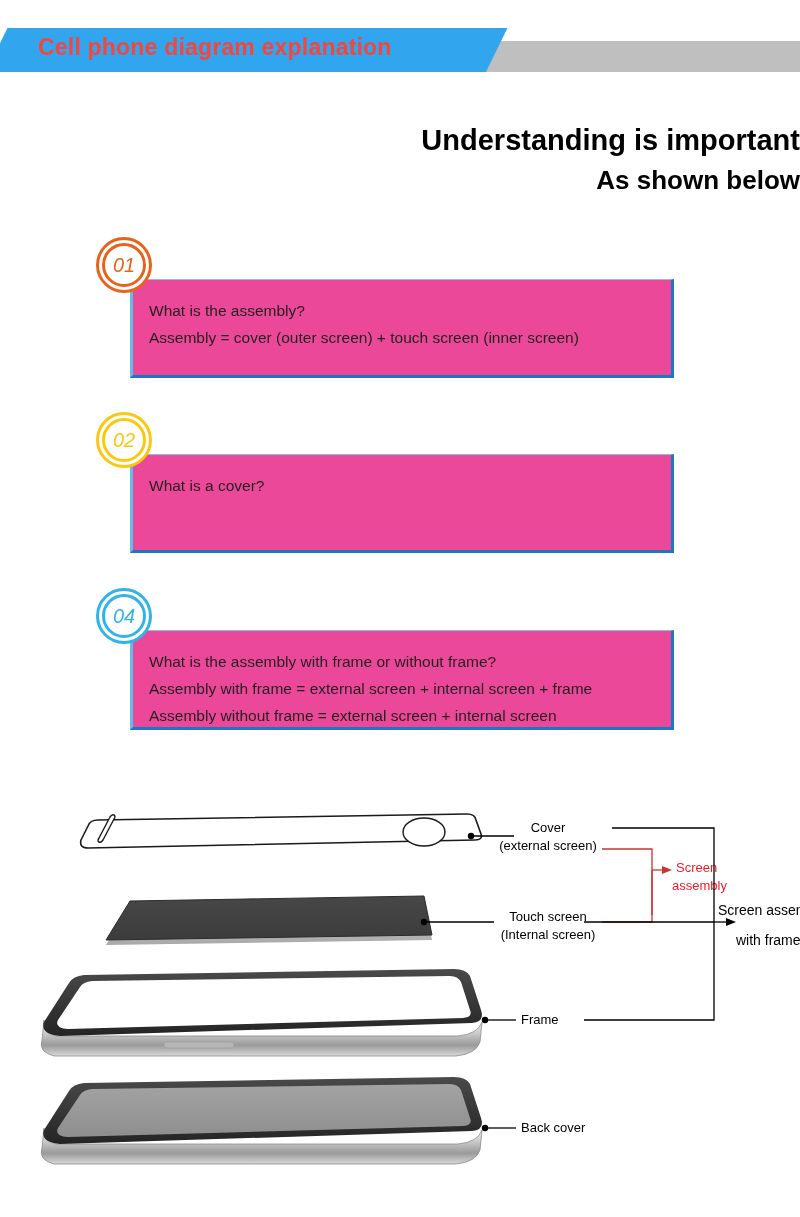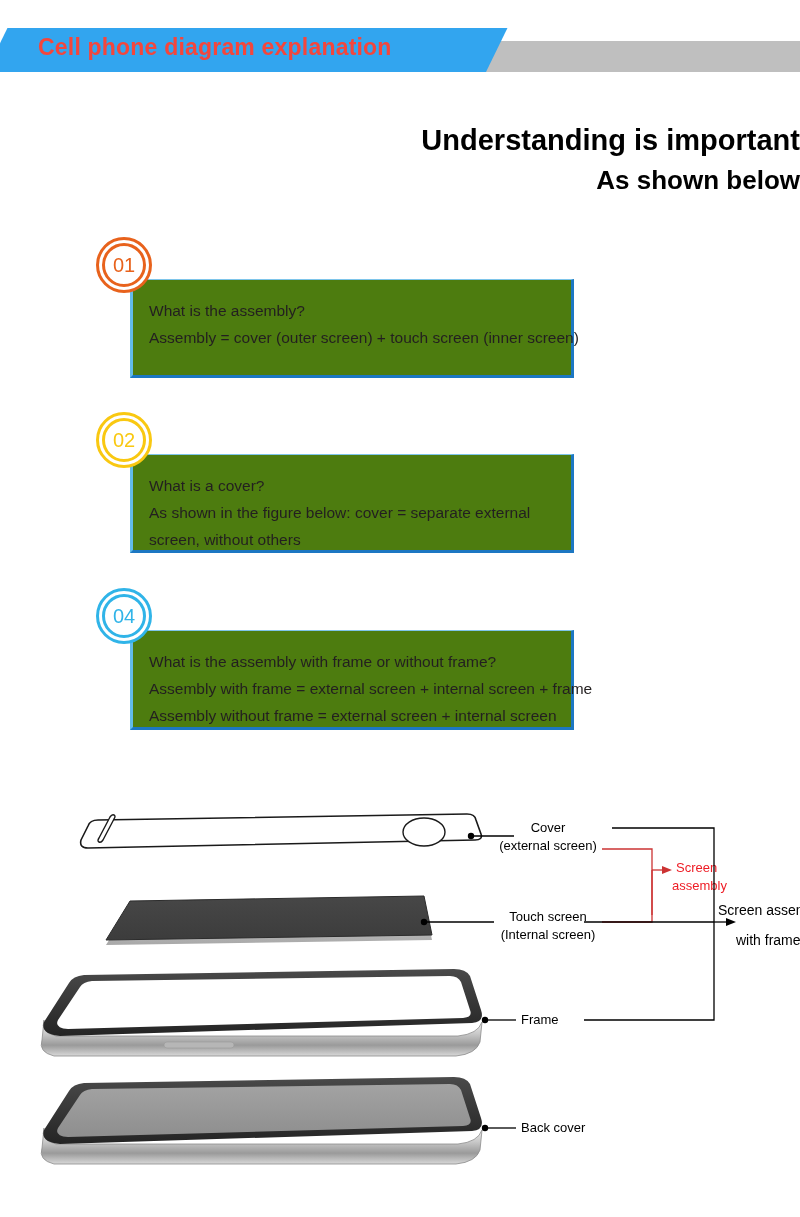--- a/index.html
+++ b/index.html
@@ -79,20 +79,21 @@
   .step-3 { top: 588px; }
 
   .badge {
     position: absolute;
     left: 96px; top: 0;
     width: 56px; height: 56px;
     border-radius: 50%;
     border: 3px solid currentColor;
     background: #ffffff;
     z-index: 5;
+    font-style: italic;
   }
   .badge::before {
     content: "";
     position: absolute;
     left: 3px; top: 3px;
     right: 3px; bottom: 3px;
     border-radius: 50%;
     border: 3px solid currentColor;
   }
   .badge-num {
@@ -105,22 +106,22 @@
     color: currentColor;
     z-index: 2;
   }
   .badge-c1 { color: #e8621c; }
   .badge-c2 { color: #f9c811; }
   .badge-c3 { color: #30b4e8; }
 
   .card {
     position: absolute;
     left: 130px;
-    width: 444px;
-    background: #4d7c0f;
+    width: 544px;
+    background: #ec4899;
     border-top: 1px solid #7ec5ea;
     border-left: 3px solid #62bbe9;
     border-right: 3px solid #1c77c2;
     border-bottom: 3px solid #1c77c2;
     padding: 17px 16px 16px 16px;
   }
   .card-1 { top: 42px; height: 99px; }
   .card-2 { top: 42px; height: 99px; }
   .card-3 { top: 42px; height: 100px; }
 
@@ -181,21 +182,20 @@
       <div class="card-line">Assembly = cover (outer screen) + touch screen (inner screen)</div>
     </div>
   </div>
 
   <div class="step step-2">
     <div class="badge badge-c2">
       <div class="badge-num">02</div>
     </div>
     <div class="card card-2">
       <div class="card-line">What is a cover?</div>
-      <div class="card-line wrap">As shown in the figure below: cover = separate external screen, without others</div>
     </div>
   </div>
 
   <div class="step step-3">
     <div class="badge badge-c3">
       <div class="badge-num">04</div>
     </div>
     <div class="card card-3">
       <div class="card-line">What is the assembly with frame or without frame?</div>
       <div class="card-line">Assembly with frame = external screen + internal screen + frame</div>

